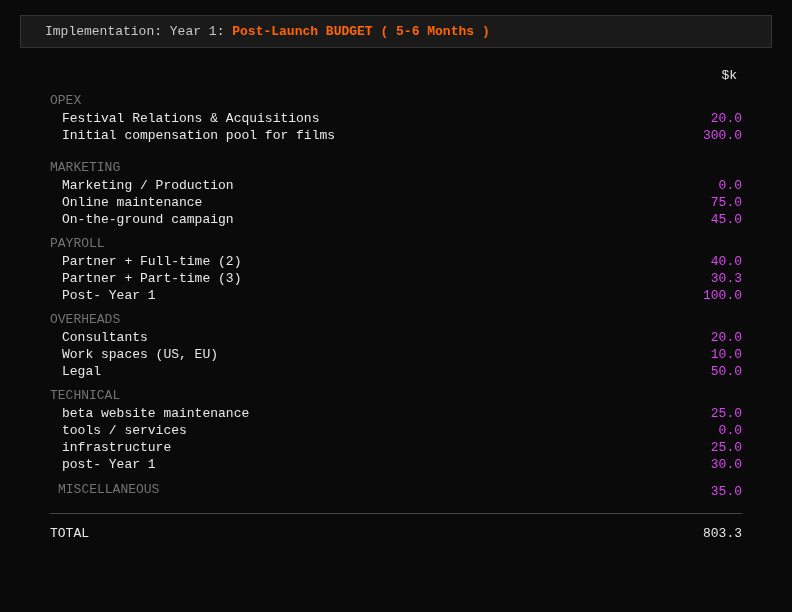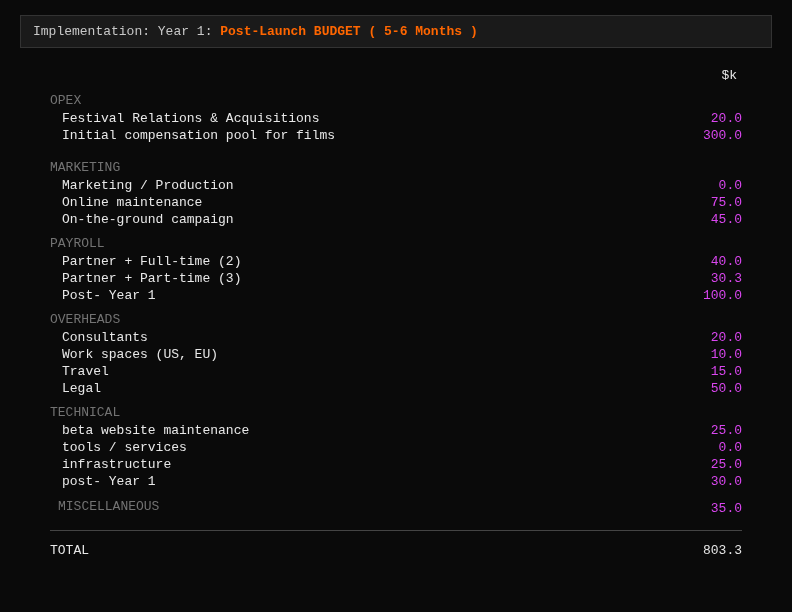--- a/index.html
+++ b/index.html
@@ -17,21 +17,21 @@
       overflow: hidden;
     }
     .page-container {
       width: 792px;
       height: 612px;
       background-color: #0a0a0a;
       padding: 15px 20px;
     }
     .title-bar {
       background-color: #1a1a1a;
-      padding: 8px 12px;
+      padding: 8px 24px;
       margin-bottom: 20px;
       border: 1px solid #333;
     }
     .title-bar span {
       color: #c8c8c8;
       font-size: 13px;
     }
     .title-bar .highlight {
       color: #ff6600;
       font-weight: bold;
@@ -150,24 +150,20 @@
     <div class="section-header">OVERHEADS</div>
     <div class="budget-row">
       <span class="row-label">Consultants</span>
       <span class="row-value">20.0</span>
     </div>
     <div class="budget-row">
       <span class="row-label">Work spaces (US, EU)</span>
       <span class="row-value">10.0</span>
     </div>
     <div class="budget-row">
-      <span class="row-label">Travel</span>
-      <span class="row-value">15.0</span>
-    </div>
-    <div class="budget-row">
       <span class="row-label">Legal</span>
       <span class="row-value">50.0</span>
     </div>
 
     <div class="section-header">TECHNICAL</div>
     <div class="budget-row">
       <span class="row-label">beta website maintenance</span>
       <span class="row-value">25.0</span>
     </div>
     <div class="budget-row">

